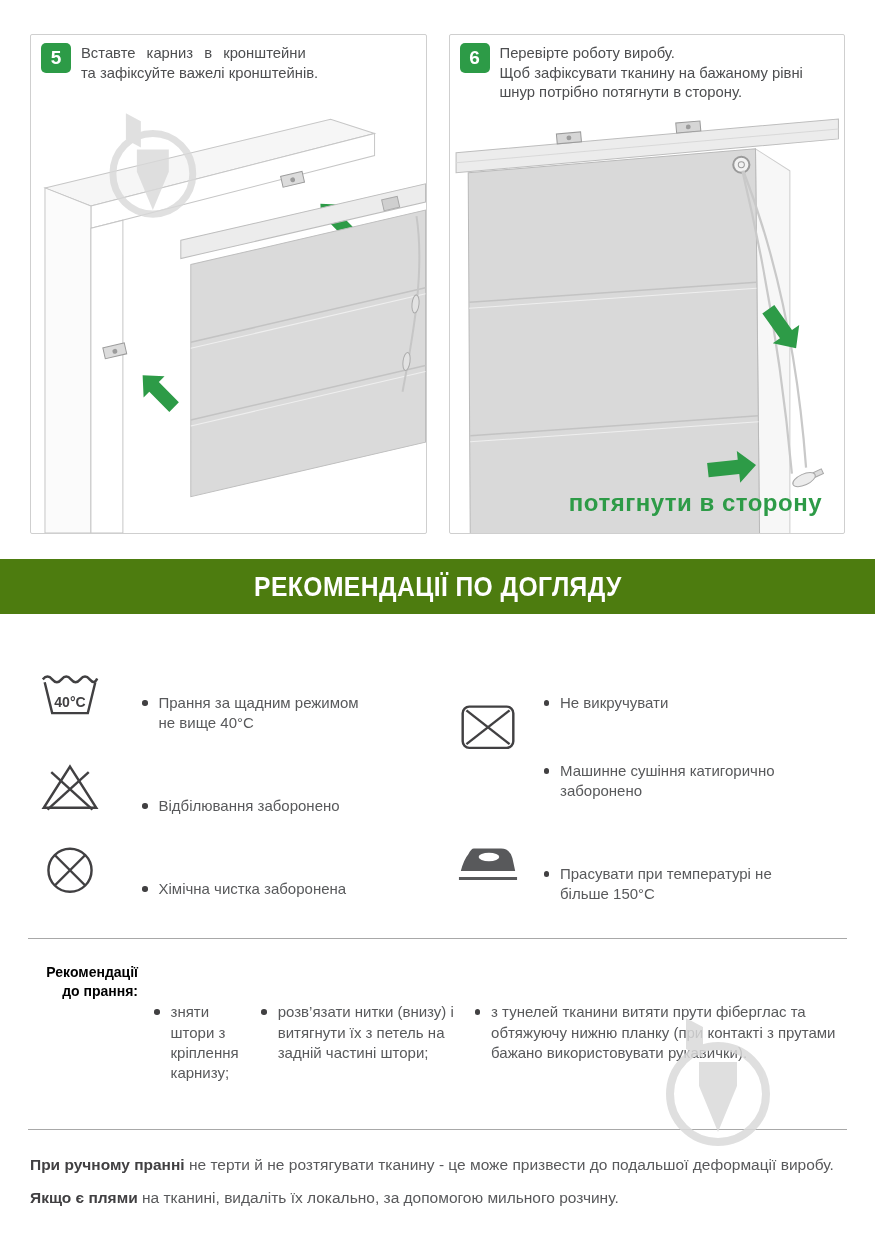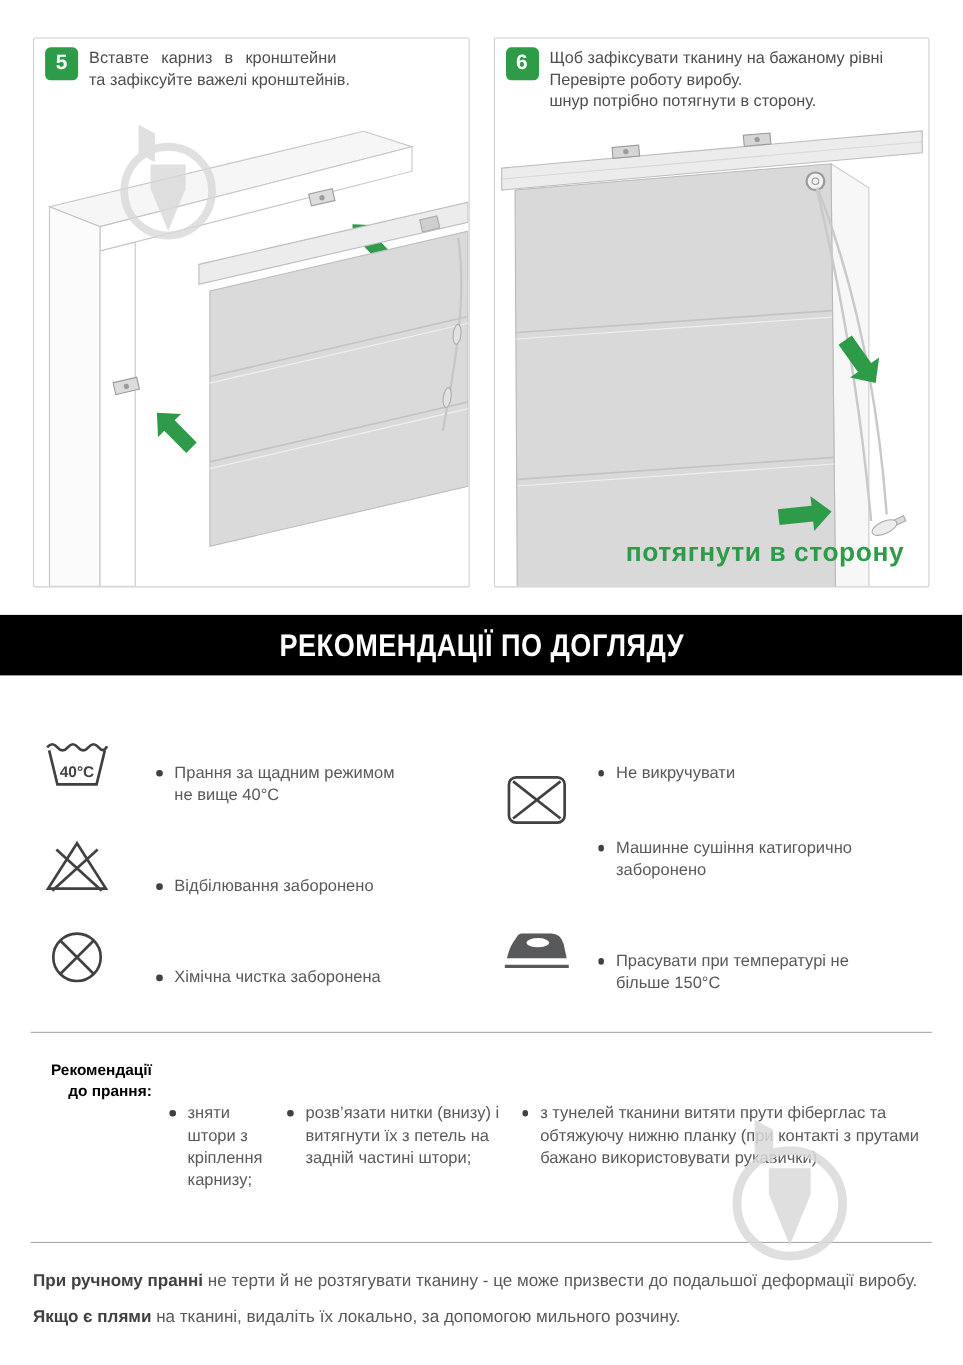--- a/index.html
+++ b/index.html
@@ -15,21 +15,21 @@
   .step-badge { width:30px; height:30px; flex:none; background:#2d9b47; border-radius:5px;
                 color:#fff; font-weight:bold; font-size:19px; display:flex; align-items:center; justify-content:center; }
   .step-title { font-size:14.8px; line-height:1.32; color:#4d4e50; padding-top:1px; }
   .spread { word-spacing:7px; }
   .illus { flex:1; position:relative; }
   .illus svg.scene { position:absolute; inset:0; width:100%; height:100%; }
   .callout { position:absolute; right:22px; bottom:16px; font-size:24px; font-weight:bold;
              color:#2d9b47; white-space:nowrap; letter-spacing:0.5px; }
 
   
-  .banner { margin-top:25px; height:55px; background:#000000; display:flex; align-items:center; justify-content:center; }
+  .banner { margin-top:25px; height:55px; background:#4d7c0f; display:flex; align-items:center; justify-content:center; }
   .banner span { color:#fff; font-size:28px; font-weight:bold; letter-spacing:0.5px;
                  transform:scale(0.88,1.02); white-space:nowrap; }
 
   
   .care { display:flex; gap:40px; padding:40px 40px 34px; }
   .care-col { flex:1; display:flex; flex-direction:column; gap:24px; }
   .care-row { display:flex; align-items:center; gap:42px; }
   .care-col.right .care-row { gap:26px; }
   .care-icon { width:60px; flex:none; }
   .care-lines { display:flex; flex-direction:column; gap:9px; }
@@ -110,22 +110,22 @@
           <ellipse cx="385" cy="215" rx="3.5" ry="9" transform="rotate(6 385 215)" fill="#e2e2e2" stroke="#ababab"></ellipse>
           <ellipse cx="376" cy="272" rx="3.5" ry="9" transform="rotate(8 376 272)" fill="#e2e2e2" stroke="#ababab"></ellipse>
         </svg>
       </div>
     </div>
 
     <div class="panel">
       <div class="panel-head">
         <div class="step-badge">6</div>
         <div class="step-title">
+          <div>Перевірте роботу виробу.</div>
           <div>Щоб зафіксувати тканину на бажаному рівні</div>
-          <div>Перевірте роботу виробу.</div>
           <div>шнур потрібно потягнути в сторону.</div>
         </div>
       </div>
       <div class="illus">
         <svg class="scene" viewBox="0 0 390 428" preserveAspectRatio="none">
 
           <polygon points="6,46 384,12 384,32 6,66" fill="#ececec" stroke="#bdbdbd"></polygon>
           <line x1="6" y1="56" x2="384" y2="22" stroke="#d8d8d8"></line>
           <g transform="translate(118,36) rotate(-5)">
             <rect x="-12" y="-10" width="24" height="10" fill="#d6d6d6" stroke="#9b9b9b"></rect>

